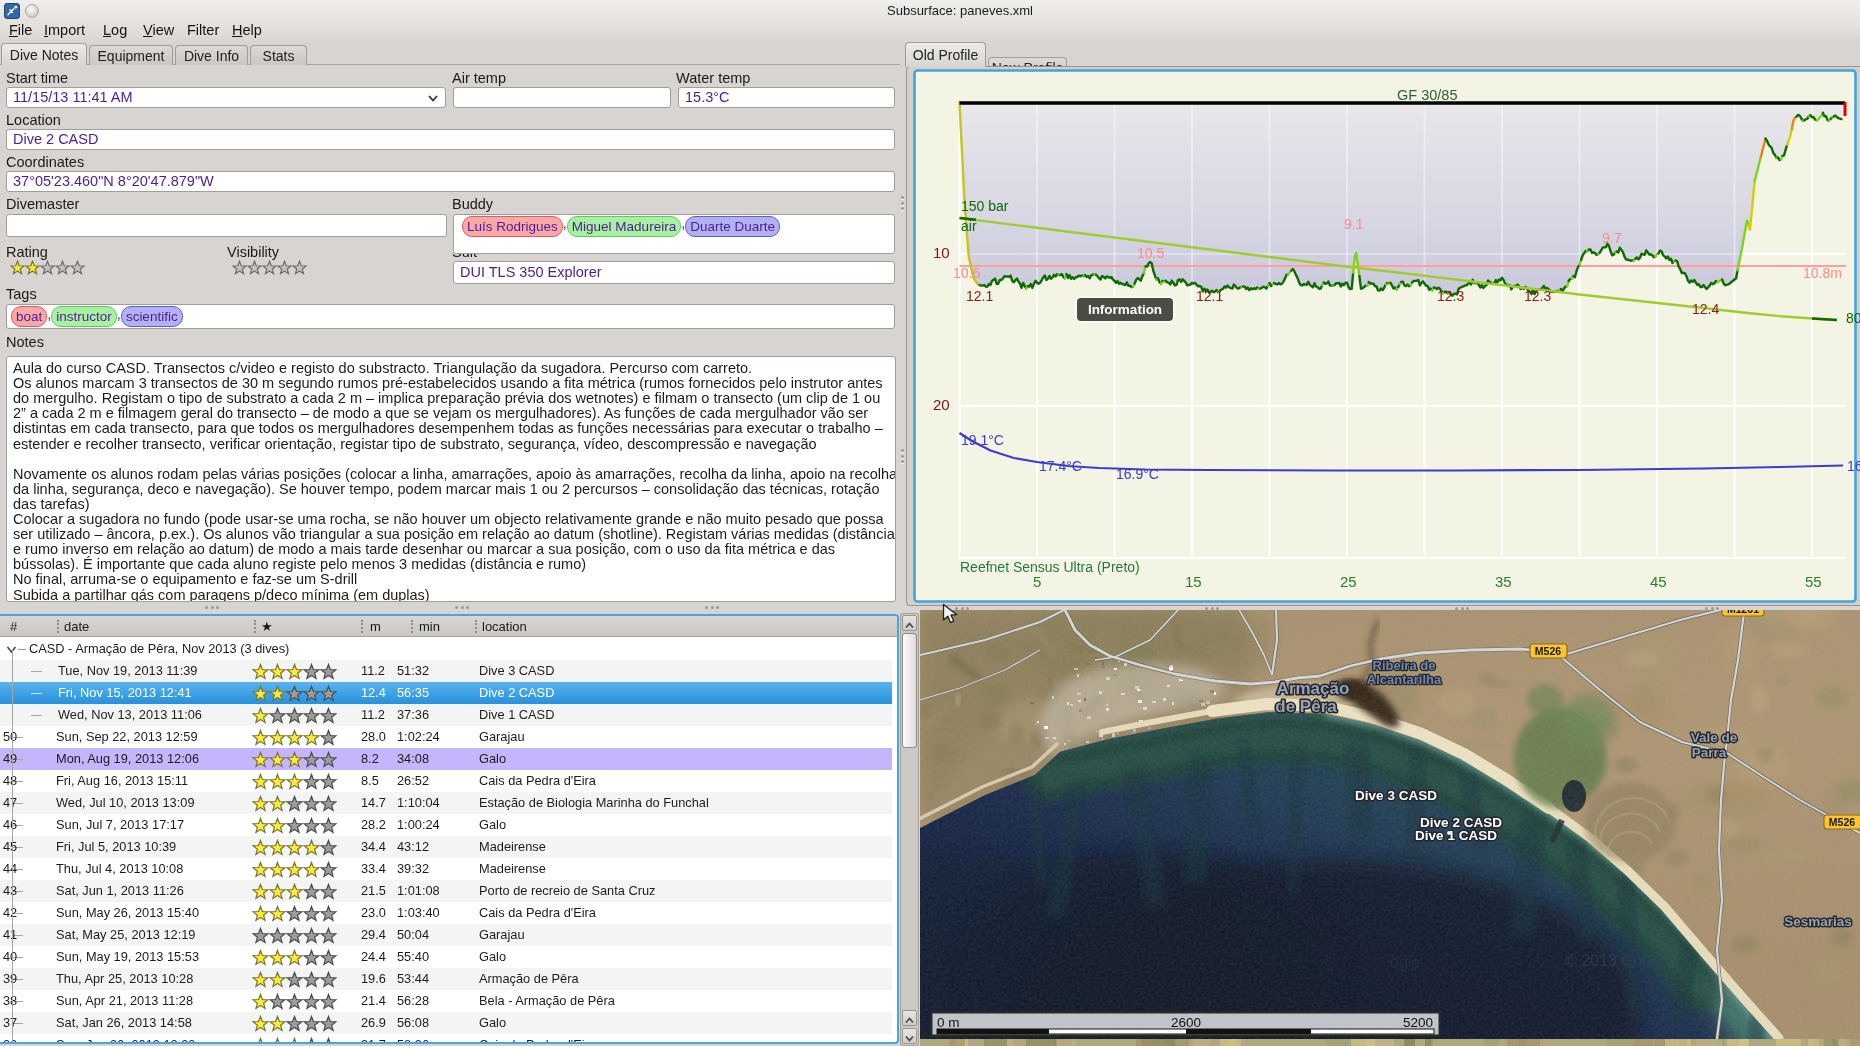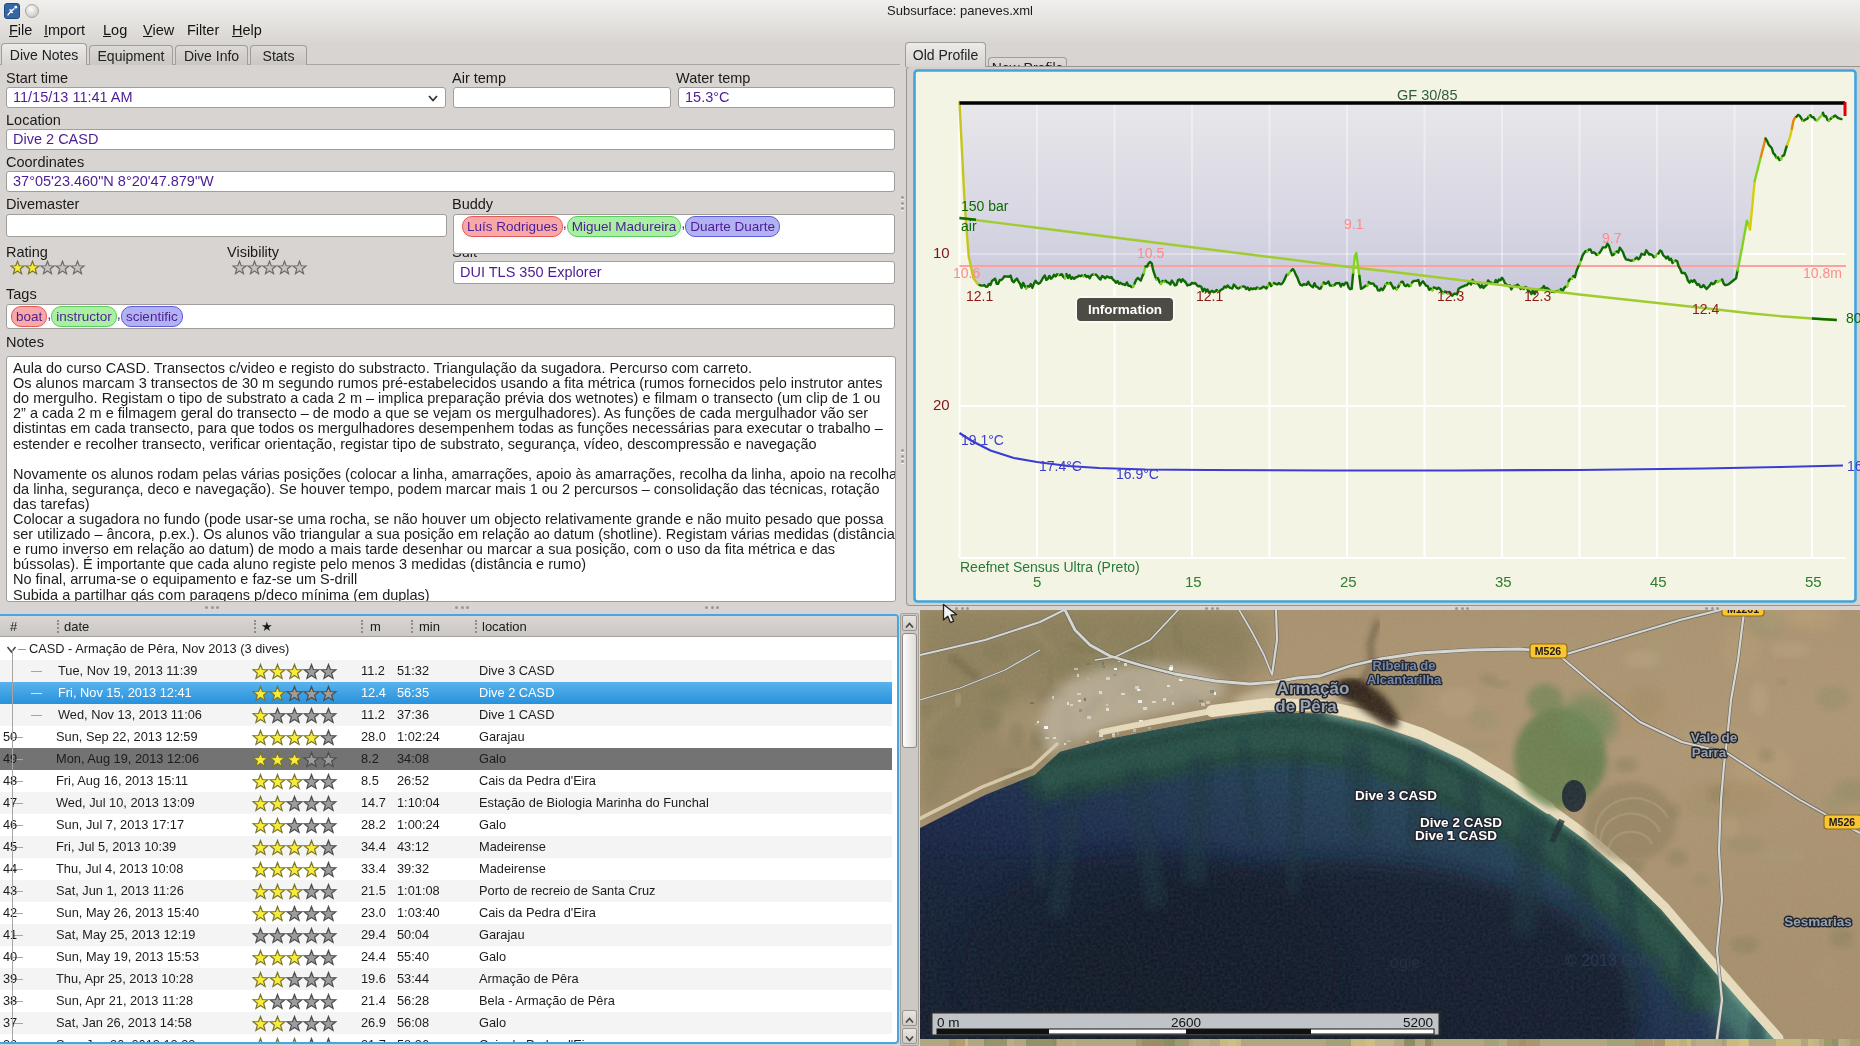--- a/index.html
+++ b/index.html
@@ -277,21 +277,21 @@
           <polygon points="8.50,1.42 10.41,6.54 15.88,6.78 11.60,10.19 13.06,15.45 8.50,12.44 3.94,15.45 5.40,10.19 1.12,6.78 6.59,6.54" fill="#f6ec39" stroke="#7a7430" stroke-width="1.2"></polygon>
         </g>
         <g transform="translate(68,0)">
           <polygon points="8.50,1.42 10.41,6.54 15.88,6.78 11.60,10.19 13.06,15.45 8.50,12.44 3.94,15.45 5.40,10.19 1.12,6.78 6.59,6.54" fill="#9d9d9d" stroke="#4c4c4c" stroke-width="1.2"></polygon>
         </g>
       </svg>
       <span class="rnum" style="left:362px;width:48px">28.0</span>
       <span class="rnum" style="left:398px;width:78px">1:02:24</span>
       <span class="cell" style="left:480px">Garajau</span>
     </div>
-    <div class="row" style="top:132px;background:#737373;">
+    <div class="row" style="top:132px;background:#c4b5fd;">
       <span style="position:absolute;left:13px;top:11px;width:11px;height:1px;background:#a9a5a1"></span>
       <span class="rnum" style="left:4px">49</span>
       <span class="cell" style="left:57px">Mon, Aug 19, 2013 12:06</span>
       <svg class="starsvg" style="left:253px;top:3px" width="89" height="19" viewBox="0 0 89 19">
         <g transform="translate(0,0)">
           <polygon points="8.50,1.42 10.41,6.54 15.88,6.78 11.60,10.19 13.06,15.45 8.50,12.44 3.94,15.45 5.40,10.19 1.12,6.78 6.59,6.54" fill="#f6ec39" stroke="#7a7430" stroke-width="1.2"></polygon>
         </g>
         <g transform="translate(17,0)">
           <polygon points="8.50,1.42 10.41,6.54 15.88,6.78 11.60,10.19 13.06,15.45 8.50,12.44 3.94,15.45 5.40,10.19 1.12,6.78 6.59,6.54" fill="#f6ec39" stroke="#7a7430" stroke-width="1.2"></polygon>
         </g>

